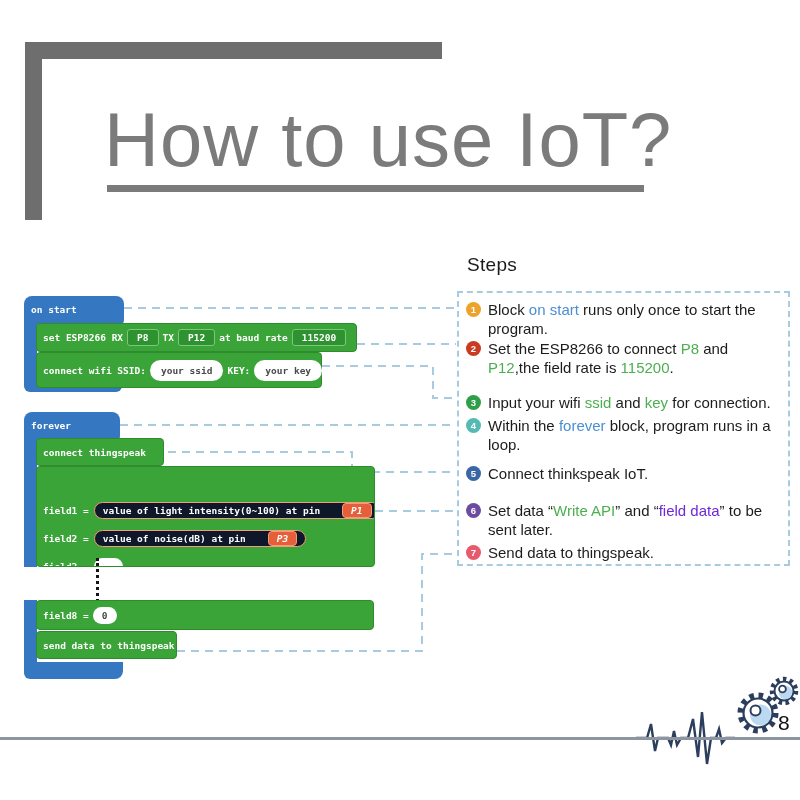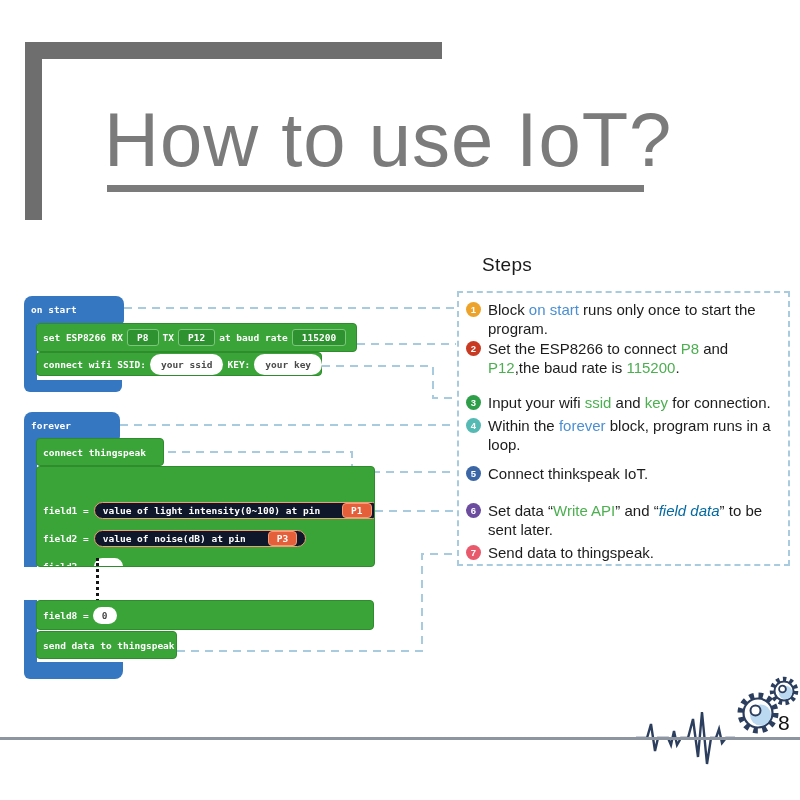--- a/index.html
+++ b/index.html
@@ -7,36 +7,36 @@
     width:800px;height:800px;position:relative;background:#ffffff;overflow:hidden;
     font-family:"Liberation Sans", sans-serif;
   }
   
   .frame-top{position:absolute;left:25px;top:42px;width:417px;height:17px;background:#6e6e6e;}
   .frame-left{position:absolute;left:25px;top:42px;width:17px;height:178px;background:#6e6e6e;}
   .page-title{position:absolute;left:104px;top:102px;font-size:76px;line-height:1;color:#7b7b7b;letter-spacing:1px;white-space:nowrap;}
   .title-underline{position:absolute;left:107px;top:185px;width:537px;height:7px;background:#7b7b7b;}
 
   
-  .steps-heading{position:absolute;left:482px;top:254px;font-size:19px;color:#1b1b1b;letter-spacing:.3px;}
+  .steps-heading{position:absolute;left:467px;top:254px;font-size:19px;color:#1b1b1b;letter-spacing:.3px;}
   .steps-box{position:absolute;left:457px;top:291px;width:333px;height:275px;border:2px dashed #a8cbdf;box-sizing:border-box;}
   .step-item{position:absolute;left:7px;display:flex;align-items:flex-start;}
   .step-item:nth-child(1){top:8px;}
   .step-item:nth-child(2){top:47px;}
   .step-item:nth-child(3){top:101px;}
   .step-item:nth-child(4){top:124px;}
   .step-item:nth-child(5){top:172px;}
   .step-item:nth-child(6){top:209px;}
   .step-item:nth-child(7){top:251px;}
   .badge{flex:none;width:15px;height:15px;margin-top:1px;border-radius:50%;color:#fff;
     font-size:9.5px;font-weight:bold;display:flex;align-items:center;justify-content:center;}
   .step-text{margin-left:7px;width:306px;font-size:15px;line-height:18.5px;color:#1c1c1c;white-space:pre-wrap;}
   .c-blue{color:#4a8fd3;}
   .c-green{color:#4caf50;}
-  .c-orange{color:#0369a1;font-style:italic;}
+  .c-orange{color:#6d28d9;}
 
   
   .overlay{position:absolute;left:0;top:0;width:800px;height:800px;pointer-events:none;}
   .conn{stroke:#a8cbdf;stroke-width:2;fill:none;stroke-dasharray:8 6;}
   .ecg{stroke:#2c3e5d;stroke-width:2.4;fill:none;}
 
   
   .bblue{position:absolute;background:#3577c1;}
   .bhead{color:#fff;font-family:"DejaVu Sans Mono", monospace;font-weight:bold;font-size:9.5px;
     line-height:28px;padding-left:7px;box-sizing:border-box;border-radius:8px 8px 4px 0;}
@@ -45,38 +45,38 @@
   .onstart-foot{left:24px;top:380px;width:98px;height:12px;border-radius:0 0 6px 6px;}
   .forever-head{left:24px;top:412px;width:96px;height:28px;}
   .forever-spine1{left:24px;top:438px;width:13px;height:129px;}
   .forever-spine2{left:24px;top:600px;width:13px;height:64px;}
   .forever-foot{left:24px;top:662px;width:99px;height:17px;border-radius:0 0 8px 6px;}
 
   .grow{position:absolute;background:#3ba439;border:1px solid #2e8c2c;border-radius:4px;
     box-sizing:border-box;display:flex;align-items:center;gap:4px;padding:0 6px;
     font-family:"DejaVu Sans Mono", monospace;font-weight:bold;font-size:9.5px;color:#fff;white-space:nowrap;}
   .r-esp{left:36px;top:323px;width:321px;height:29px;}
-  .r-wifi{left:36px;top:352px;width:286px;height:24px;}
+  .r-wifi{left:36px;top:352px;width:286px;height:36px;}
   .r-connect-ts{left:36px;top:438px;width:128px;height:28px;}
   .r-field8{left:36px;top:600px;width:338px;height:30px;}
   .r-send{left:36px;top:631px;width:141px;height:28px;}
   .big-green{position:absolute;left:36px;top:466px;width:339px;height:101px;background:#3ba439;
     border:1px solid #2e8c2c;border-radius:4px;box-sizing:border-box;overflow:hidden;}
   .bg-row{position:absolute;left:6px;display:flex;align-items:center;gap:5px;height:24px;
     font-family:"DejaVu Sans Mono", monospace;font-weight:bold;font-size:9.5px;color:#fff;white-space:nowrap;}
   .rowA{top:3px;}
   .rowB{top:31px;}
   .rowC{top:59px;}
   .rowD{top:87px;}
   .gfield{background:#2f9230;border:1px solid #7dc77d;border-radius:3px;padding:2px 9px;}
   .woval{background:#ffffff;border-radius:999px;padding:5px 11px;color:#4a4a4a;}
   .woval-sm{background:#ffffff;border-radius:999px;padding:3px 9px;color:#4a4a4a;}
   .opill{background:#0f172a;border:1px solid #f49b77;border-radius:12px;padding:0 8px;
     display:flex;align-items:center;gap:22px;}
-  .ofield{background:#e5603a;border:1px solid #f49b77;border-radius:4px;padding:1px 8px;}
+  .ofield{background:#e5603a;border:1px solid #f49b77;border-radius:4px;padding:1px 8px;font-style:italic;}
   .ellipsis-dots{position:absolute;left:96px;top:558px;height:44px;width:0;border-left:3px dotted #151515;}
 
   
   .footer-line{position:absolute;left:0;top:737px;width:800px;height:3px;background:#8d95a0;}
   .gears{position:absolute;left:722px;top:664px;}
   .page-number{position:absolute;left:778px;top:711px;font-size:21px;color:#101010;}
 </style>
 </head>
 <body>
 
@@ -154,21 +154,21 @@
 <div class="steps-box">
   <div id="steps-list">
       <div class="step-item">
         <span class="badge" style="background: rgb(237, 163, 42);">1</span>
         <span class="step-text"><span>Block </span><span class="c-blue">on start</span><span> runs only once to start the
 program.</span></span>
       </div>
       <div class="step-item">
         <span class="badge" style="background: rgb(201, 58, 34);">2</span>
         <span class="step-text"><span>Set the ESP8266 to connect </span><span class="c-green">P8</span><span> and
-</span><span class="c-green">P12</span><span>,the baud rate is </span><span class="c-green">115200</span><span>.</span></span>
+</span><span class="c-green">P12</span><span>,the field rate is </span><span class="c-green">115200</span><span>.</span></span>
       </div>
       <div class="step-item">
         <span class="badge" style="background: rgb(47, 158, 73);">3</span>
         <span class="step-text"><span>Input your wifi </span><span class="c-green">ssid</span><span> and </span><span class="c-green">key</span><span> for connection.</span></span>
       </div>
       <div class="step-item">
         <span class="badge" style="background: rgb(85, 185, 180);">4</span>
         <span class="step-text"><span>Within the </span><span class="c-blue">forever</span><span> block, program runs in a
 loop.</span></span>
       </div>

